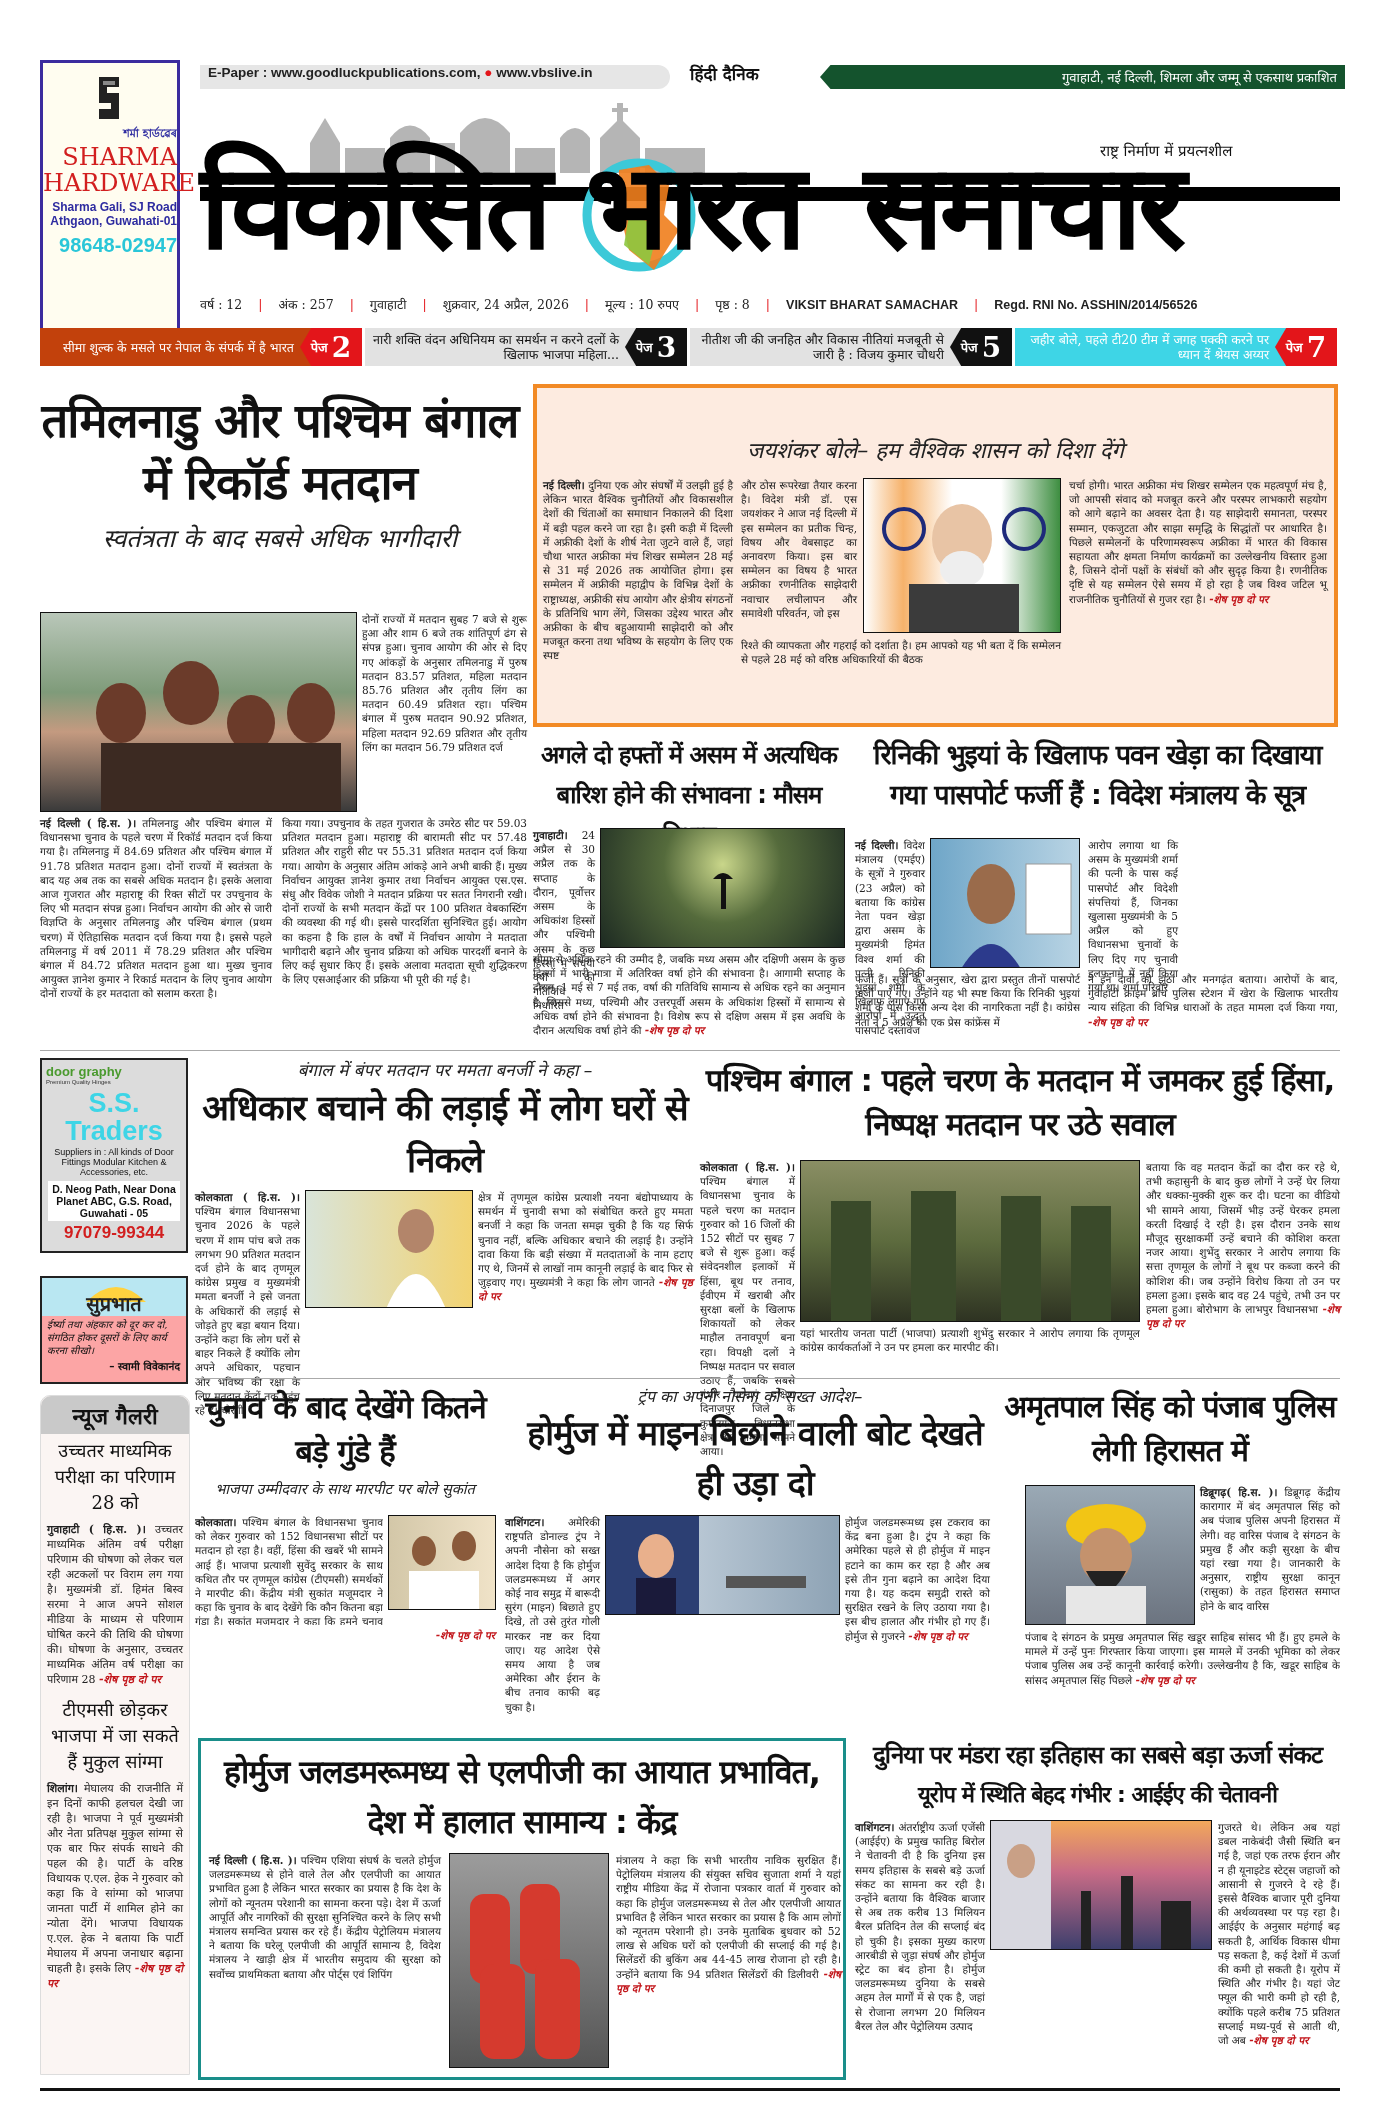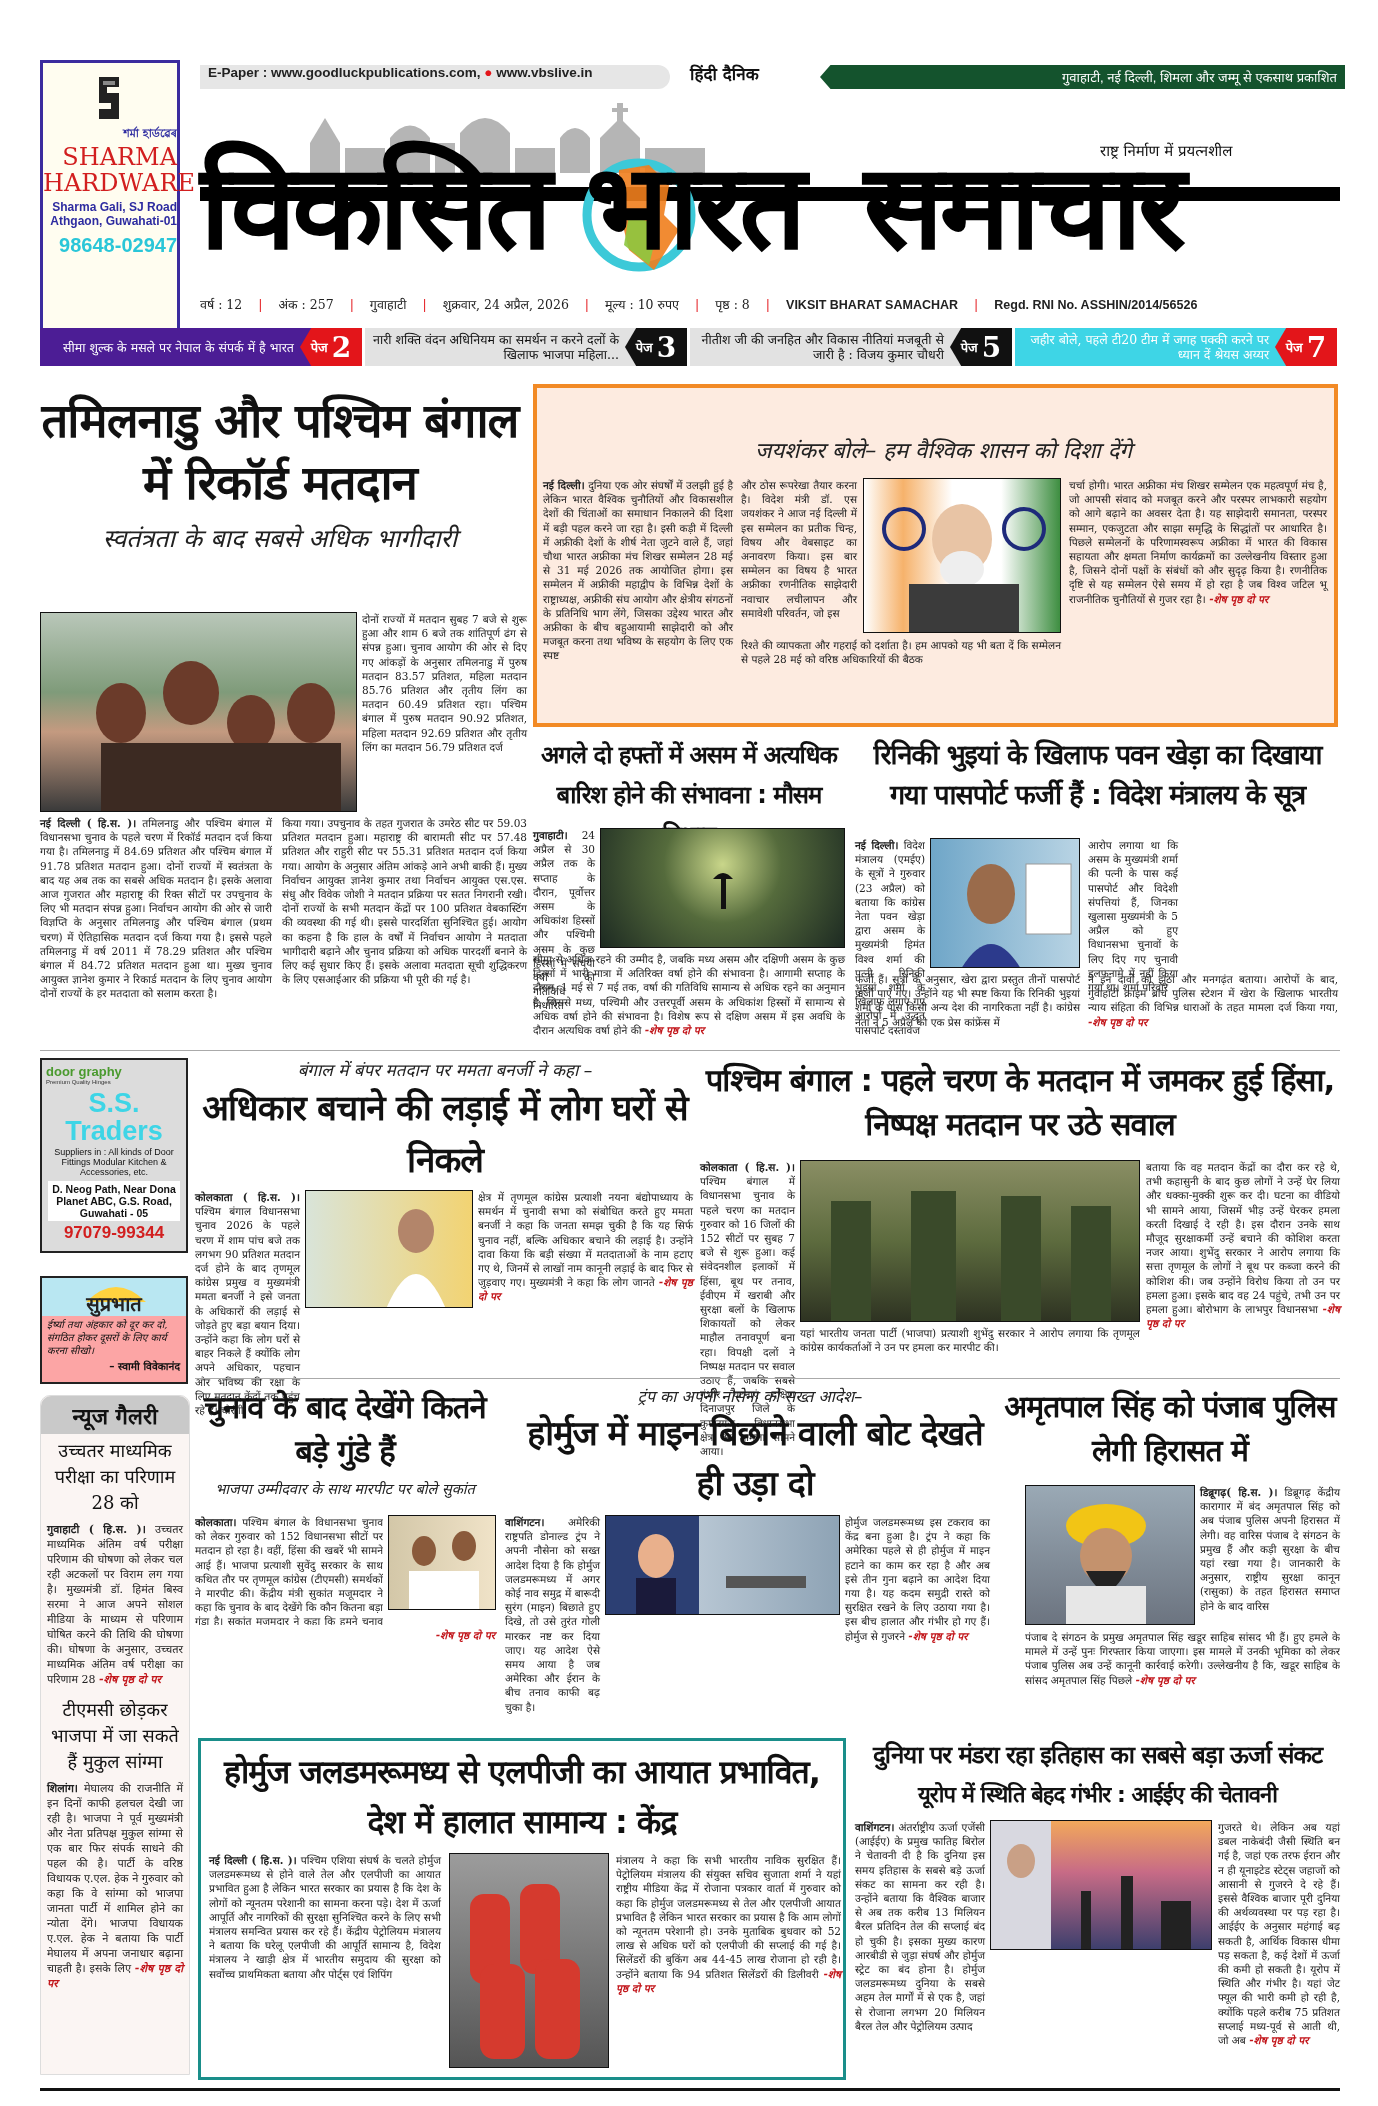--- a/index.html
+++ b/index.html
@@ -108,21 +108,21 @@
     <span class="sep">|</span>
   <span>मूल्य : 10 रुपए</span>
     <span class="sep">|</span>
   <span>पृष्ठ : 8</span>
     <span class="sep">|</span>
   <span class="sans" style="font-weight:bold">VIKSIT BHARAT SAMACHAR</span>
     <span class="sep">|</span>
   <span class="sans" style="font-weight:bold">Regd. RNI No. ASSHIN/2014/56526</span>
 </div>
 
-<div class="teaser" style="left:40px;width:322px;background:#4c1d95;color:#fff">
+<div class="teaser" style="left:40px;width:322px;background:#c2410c;color:#fff">
   <div class="txt">सीमा शुल्क के मसले पर नेपाल के संपर्क में है भारत</div>
   <div class="pg" style="background:#e3151a">
       <span class="p">पेज</span>
       <span class="n">2</span>
     </div>
 </div>
 <div class="teaser" style="left:365px;width:322px;background:#e2e2e2">
   <div class="txt">नारी शक्ति वंदन अधिनियम का समर्थन न करने दलों के खिलाफ भाजपा महिला...</div>
   <div class="pg" style="background:#111">
       <span class="p">पेज</span>
@@ -157,21 +157,21 @@
       <rect x="60" y="130" width="240" height="70" fill="#3c2a22"></rect>
     </svg>
 </div>
 <div class="abs body-text" style="left:362px;top:612px;width:165px">दोनों राज्यों में मतदान सुबह 7 बजे से शुरू हुआ और शाम 6 बजे तक शांतिपूर्ण ढंग से संपन्न हुआ। चुनाव आयोग की ओर से दिए गए आंकड़ों के अनुसार तमिलनाडु में पुरुष मतदान 83.57 प्रतिशत, महिला मतदान 85.76 प्रतिशत और तृतीय लिंग का मतदान 60.49 प्रतिशत रहा। पश्चिम बंगाल में पुरुष मतदान 90.92 प्रतिशत, महिला मतदान 92.69 प्रतिशत और तृतीय लिंग का मतदान 56.79 प्रतिशत दर्ज</div>
 <div class="abs body-text" style="left:40px;top:816px;width:232px">
   <b>नई दिल्ली ( हि.स. )।</b> <span>तमिलनाडु और पश्चिम बंगाल में विधानसभा चुनाव के पहले चरण में रिकॉर्ड मतदान दर्ज किया गया है। तमिलनाडु में 84.69 प्रतिशत और पश्चिम बंगाल में 91.78 प्रतिशत मतदान हुआ। दोनों राज्यों में स्वतंत्रता के बाद यह अब तक का सबसे अधिक मतदान है। इसके अलावा आज गुजरात और महाराष्ट्र की रिक्त सीटों पर उपचुनाव के लिए भी मतदान संपन्न हुआ। निर्वाचन आयोग की ओर से जारी विज्ञप्ति के अनुसार तमिलनाडु और पश्चिम बंगाल (प्रथम चरण) में ऐतिहासिक मतदान दर्ज किया गया है। इससे पहले तमिलनाडु में वर्ष 2011 में 78.29 प्रतिशत और पश्चिम बंगाल में 84.72 प्रतिशत मतदान हुआ था। मुख्य चुनाव आयुक्त ज्ञानेश कुमार ने रिकार्ड मतदान के लिए चुनाव आयोग दोनों राज्यों के हर मतदाता को सलाम करता है।</span>
 </div>
 <div class="abs body-text" style="left:282px;top:816px;width:245px">किया गया। उपचुनाव के तहत गुजरात के उमरेठ सीट पर 59.03 प्रतिशत मतदान हुआ। महाराष्ट्र की बारामती सीट पर 57.48 प्रतिशत और राहुरी सीट पर 55.31 प्रतिशत मतदान दर्ज किया गया। आयोग के अनुसार अंतिम आंकड़े आने अभी बाकी हैं। मुख्य निर्वाचन आयुक्त ज्ञानेश कुमार तथा निर्वाचन आयुक्त एस.एस. संधु और विवेक जोशी ने मतदान प्रक्रिया पर सतत निगरानी रखी। दोनों राज्यों के सभी मतदान केंद्रों पर 100 प्रतिशत वेबकास्टिंग की व्यवस्था की गई थी। इससे पारदर्शिता सुनिश्चित हुई। आयोग का कहना है कि हाल के वर्षों में निर्वाचन आयोग ने मतदाता भागीदारी बढ़ाने और चुनाव प्रक्रिया को अधिक पारदर्शी बनाने के लिए कई सुधार किए हैं। इसके अलावा मतदाता सूची शुद्धिकरण के लिए एसआईआर की प्रक्रिया भी पूरी की गई है।</div>
 
 <div id="box-africa" class="abs">
-  <div class="sub" style="position:absolute;left:8px;top:46px;width:797px;font-size:22px">जयशंकर बोले– हम वैश्विक शासन को दिशा देंगे</div>
+  <div class="sub" style="position:absolute;left:0;top:46px;width:797px;font-size:22px">जयशंकर बोले– हम वैश्विक शासन को दिशा देंगे</div>
   <div class="body-text" style="position:absolute;left:6px;top:90px;width:190px">
     <b>नई दिल्ली।</b> <span>दुनिया एक ओर संघर्षों में उलझी हुई है लेकिन भारत वैश्विक चुनौतियों और विकासशील देशों की चिंताओं का समाधान निकालने की दिशा में बड़ी पहल करने जा रहा है। इसी कड़ी में दिल्ली में अफ्रीकी देशों के शीर्ष नेता जुटने वाले हैं, जहां चौथा भारत अफ्रीका मंच शिखर सम्मेलन 28 मई से 31 मई 2026 तक आयोजित होगा। इस सम्मेलन में अफ्रीकी महाद्वीप के विभिन्न देशों के राष्ट्राध्यक्ष, अफ्रीकी संघ आयोग और क्षेत्रीय संगठनों के प्रतिनिधि भाग लेंगे, जिसका उद्देश्य भारत और अफ्रीका के बीच बहुआयामी साझेदारी को और मजबूत करना तथा भविष्य के सहयोग के लिए एक स्पष्ट</span>
   </div>
   <div class="body-text" style="position:absolute;left:204px;top:90px;width:116px">और ठोस रूपरेखा तैयार करना है। विदेश मंत्री डॉ. एस जयशंकर ने आज नई दिल्ली में इस सम्मेलन का प्रतीक चिन्ह, विषय और वेबसाइट का अनावरण किया। इस बार सम्मेलन का विषय है भारत अफ्रीका रणनीतिक साझेदारी नवाचार लचीलापन और समावेशी परिवर्तन, जो इस</div>
   <div class="photo" style="left:326px;top:90px;width:198px;height:155px;background:linear-gradient(90deg,#fff 0%,#f6b26b 20%,#fff 45%,#fff 70%,#3e8e41 100%)">
     <svg width="198" height="155">
         <circle cx="40" cy="50" r="20" fill="none" stroke="#1e2a7a" stroke-width="4"></circle>
         <circle cx="160" cy="50" r="20" fill="none" stroke="#1e2a7a" stroke-width="4"></circle>
         <ellipse cx="98" cy="60" rx="30" ry="35" fill="#e8c4a5"></ellipse>
         <ellipse cx="98" cy="90" rx="22" ry="18" fill="#eee"></ellipse>

